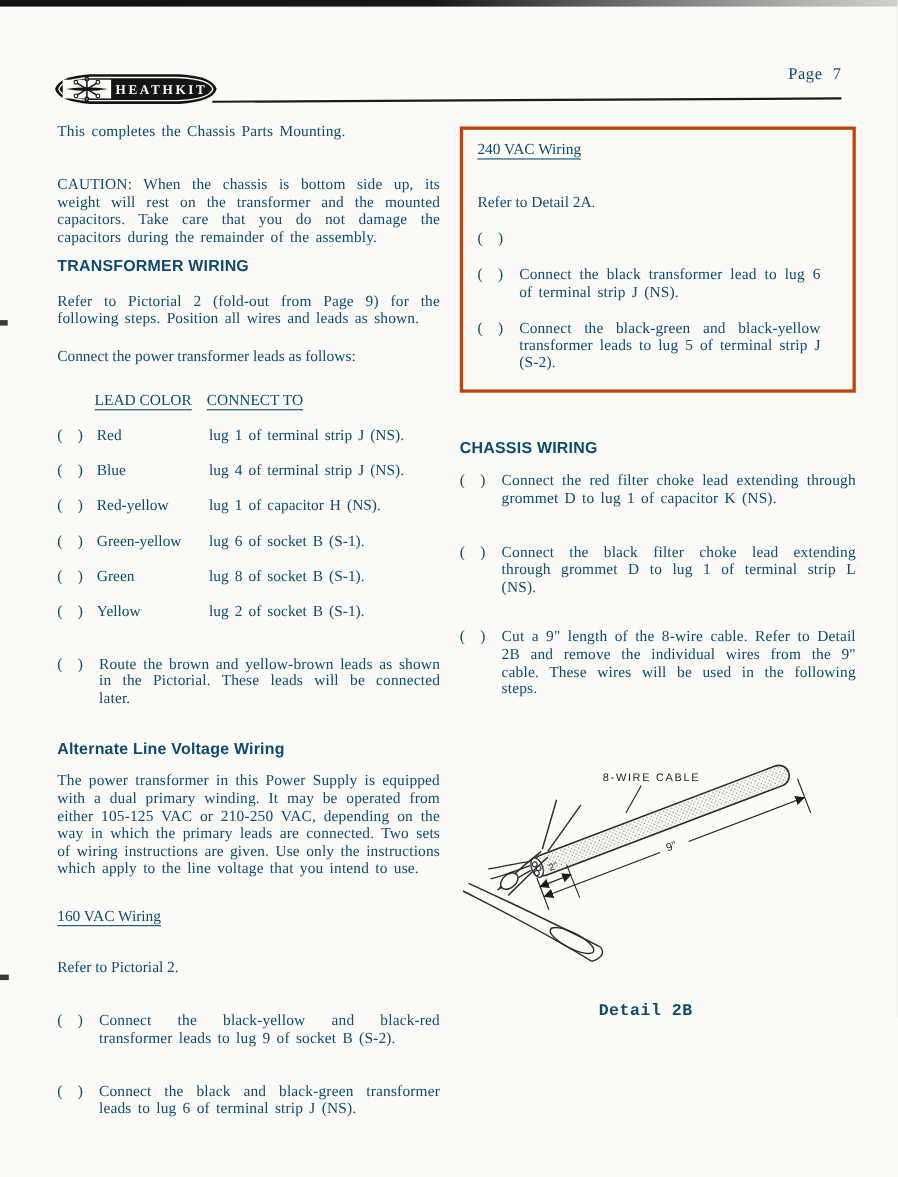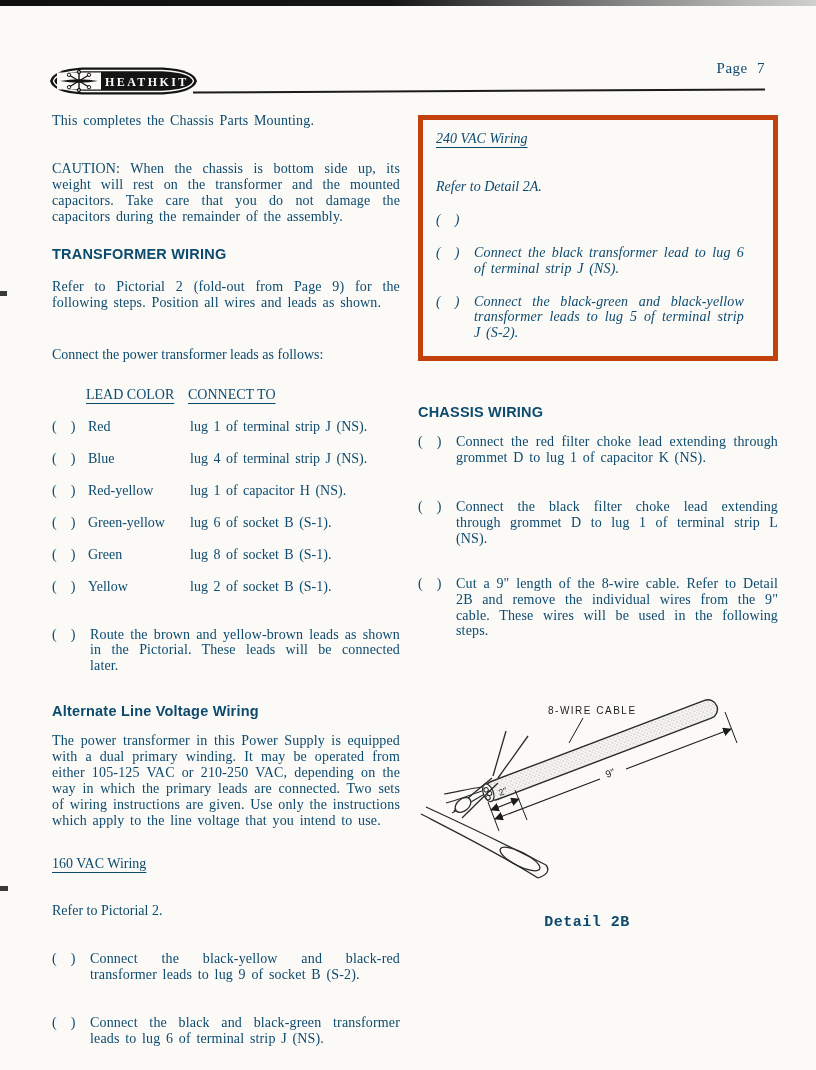--- a/index.html
+++ b/index.html
@@ -30,25 +30,25 @@
   .txt { flex:1; text-align:justify; word-spacing:2px; letter-spacing:.15px; }
 
   .tbl-head { display:flex; margin-top:24px; }
   .tbl-head .sp { width:34px; }
   .tbl-head .c1 { width:102px; }
   .trow { display:flex; margin-top:16px; }
   .trow .cb2  { width:36px; white-space:pre; }
   .trow .lead { width:102px; }
   .trow .conn { flex:1; text-align:justify; word-spacing:2px; }
 
-  .mt13{margin-top:13px}.mt16{margin-top:32px}.mt17{margin-top:17px}.mt18{margin-top:36px}
-  .mt26{margin-top:22px}.mt27{margin-top:27px}.mt29{margin-top:29px}.mt30{margin-top:30px}
+  .mt13{margin-top:13px}.mt16{margin-top:32px}.mt17{margin-top:17px}.mt18{margin-top:18px}
+  .mt26{margin-top:10px}.mt27{margin-top:27px}.mt29{margin-top:29px}.mt30{margin-top:30px}
   .mt33{margin-top:33px}.mt42{margin-top:42px}.mt44{margin-top:44px}
 
-  .vacbox { border:5px solid #c2410c; padding:11px 29px 15px 13px;font-style:italic; }
+  .vacbox { border:3px solid #c2410c; padding:11px 29px 15px 13px; }
 
   .fig-caption { margin-top:12px; text-align:center; padding-right:22px;
     font-family:Liberation Mono, monospace; font-weight:bold; font-size:15px; letter-spacing:.5px; }
 </style>
 </head>
 <body>
 
 <div class="page">
 
   <div class="scanbar"></div>

